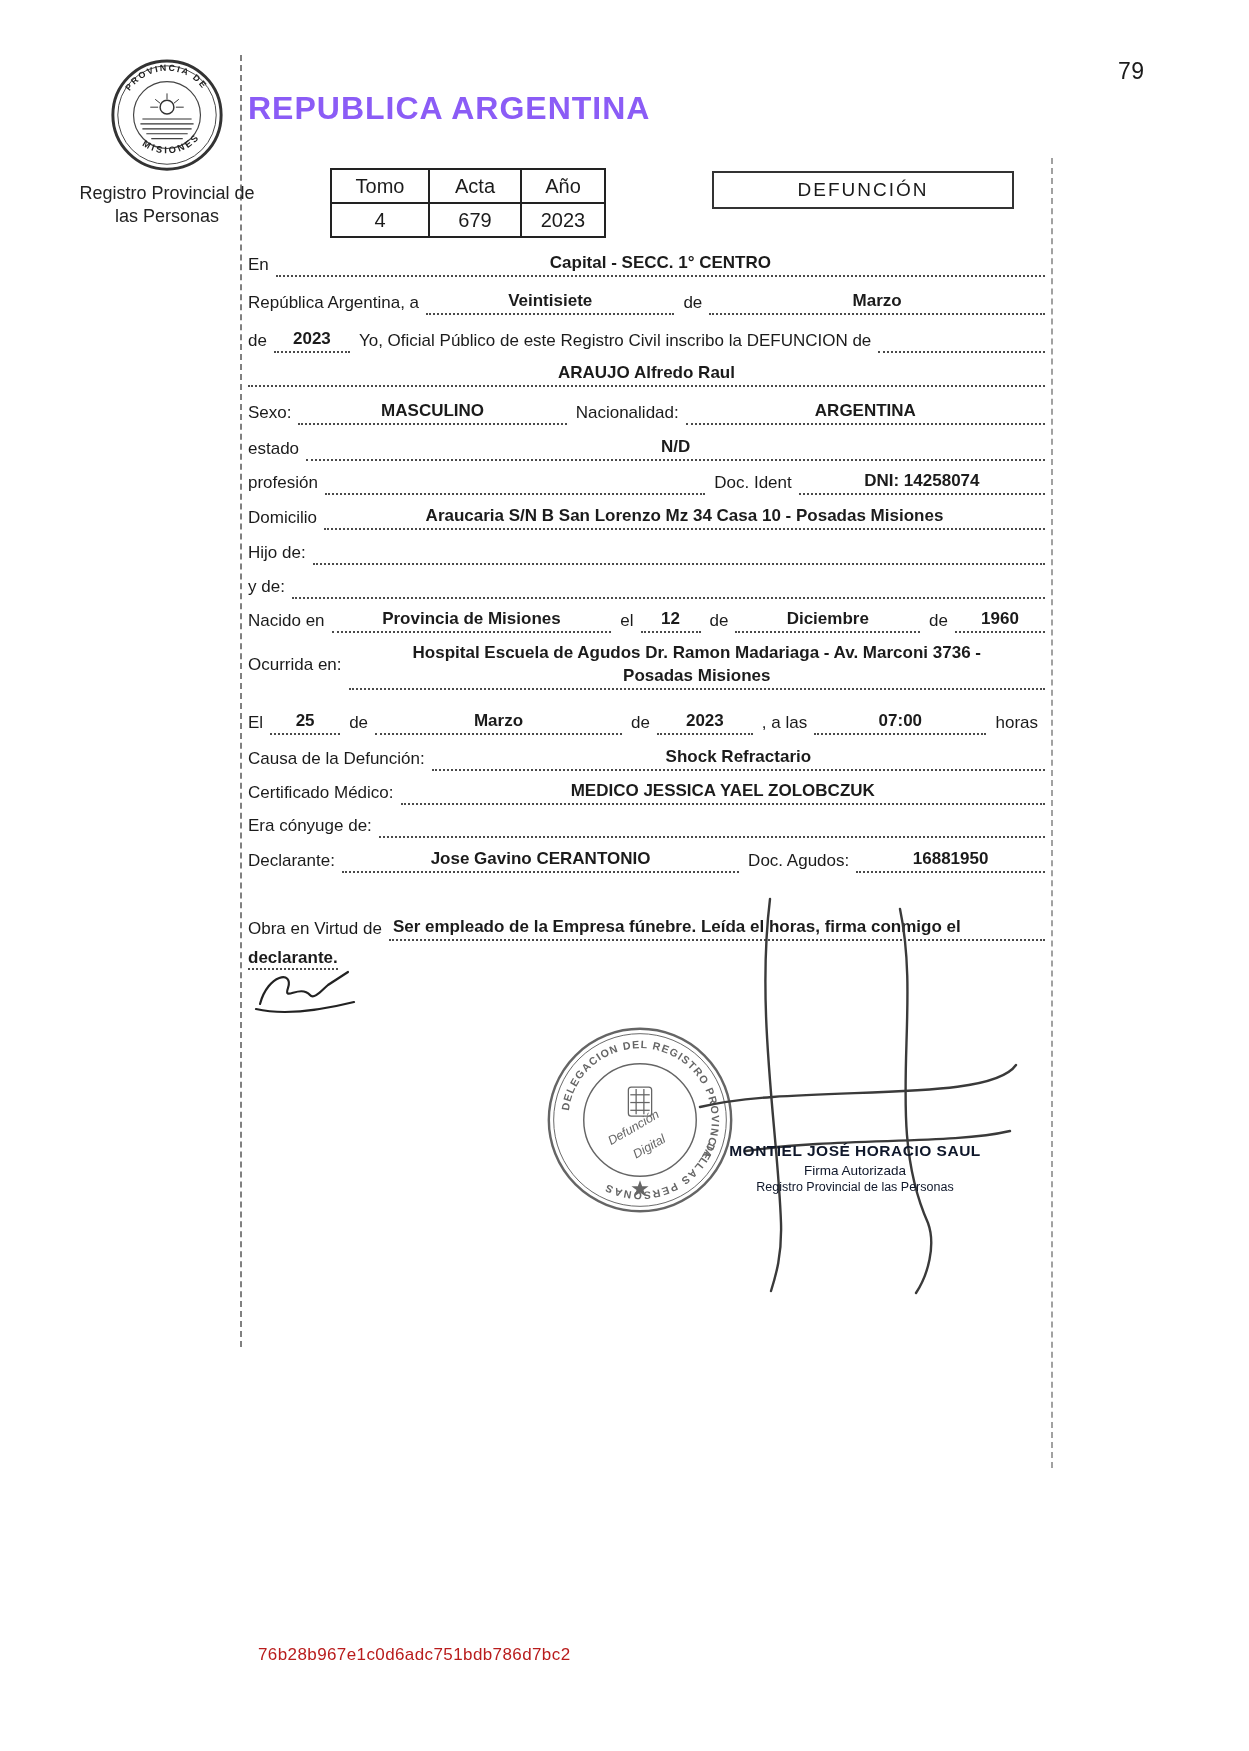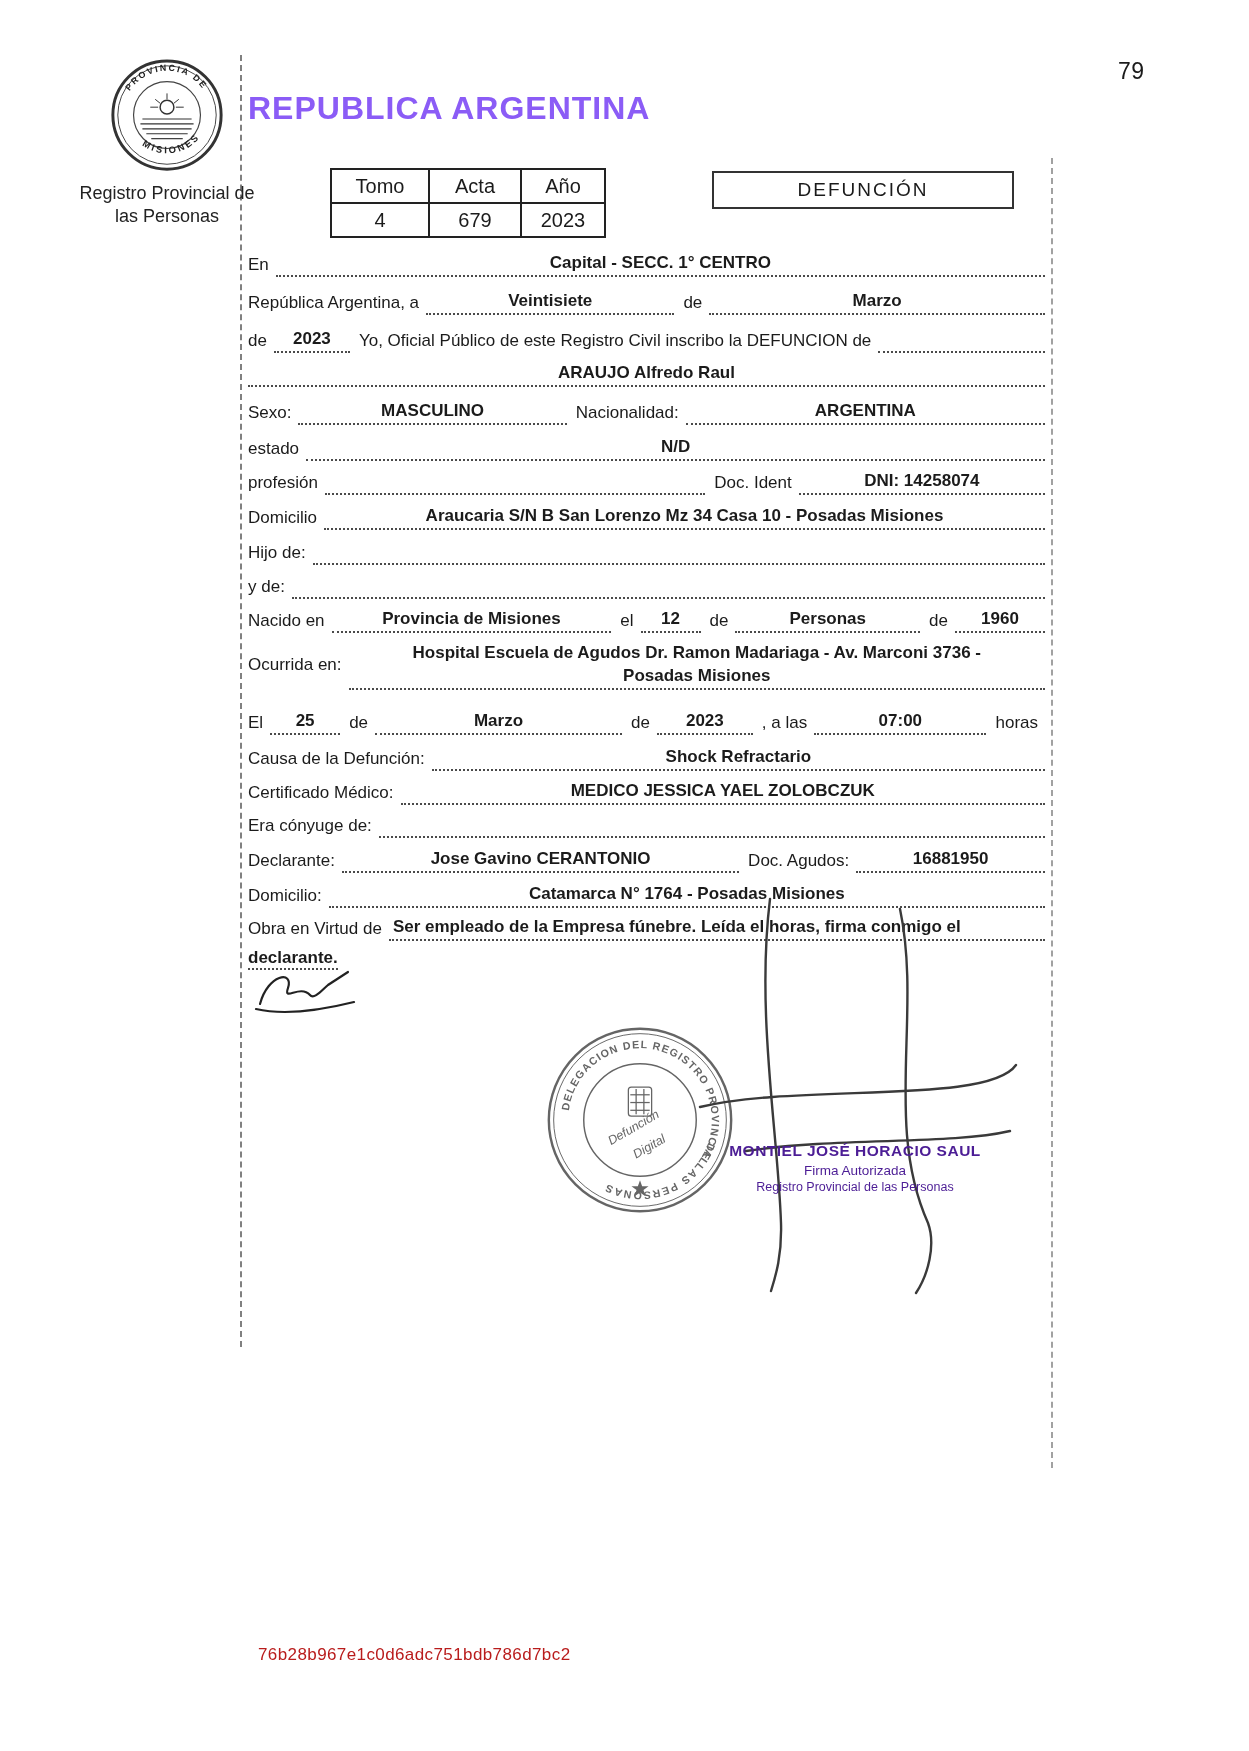--- a/index.html
+++ b/index.html
@@ -46,21 +46,21 @@
   .two-line-val .l2{text-align:center;font-weight:bold;border-bottom:2px dotted #4a4a4a;padding:0 4px;min-height:22px;}
 
   .obra-line2{position:absolute;left:248px;top:948px;font-size:17px;font-weight:bold;}
   .obra-line2 span{border-bottom:2px dotted #4a4a4a;padding-bottom:1px;}
 
   .sig-small{position:absolute;left:250px;top:962px;width:135px;height:62px;}
 
   .stamp{position:absolute;left:543px;top:1023px;width:194px;height:194px;opacity:.9;}
   .sig-big{position:absolute;left:688px;top:893px;width:335px;height:405px;}
 
-  .sig-block{position:absolute;left:698px;top:1142px;width:314px;text-align:center;color:#4c1d95;}
+  .sig-block{position:absolute;left:698px;top:1142px;width:314px;text-align:center;color:#0f172a;}
   .sig-block .nm{font-size:15.5px;font-weight:bold;letter-spacing:.5px;}
   .sig-block .l2{font-size:13.5px;margin-top:3px;}
   .sig-block .l3{font-size:12.5px;font-weight:normal;margin-top:2px;}
 
   .doc-hash{position:absolute;left:258px;top:1645px;font-size:17px;letter-spacing:.4px;color:#b91c1c;}
 </style>
 </head>
 <body>
 
 <div class="page">
@@ -174,21 +174,21 @@
     <span class="lbl">y de:</span>
     <span class="dot grow"></span>
   </div>
 
   <div class="row" style="top:608px">
     <span class="lbl">Nacido en</span>
     <span class="dot" style="flex:2">Provincia de Misiones</span>
     <span class="lbl pre">el</span>
     <span class="dot" style="width:52px">12</span>
     <span class="lbl pre">de</span>
-    <span class="dot" style="flex:1.3">Personas</span>
+    <span class="dot" style="flex:1.3">Diciembre</span>
     <span class="lbl pre">de</span>
     <span class="dot" style="width:82px">1960</span>
   </div>
 
   <div class="row" style="top:642px;align-items:center">
     <span class="lbl">Ocurrida en:</span>
     <span class="two-line-val">
       <span class="l1">Hospital Escuela de Agudos Dr. Ramon Madariaga - Av. Marconi 3736 -</span>
       <span class="l2">Posadas Misiones</span>
     </span>
@@ -221,24 +221,20 @@
     <span class="dot grow"></span>
   </div>
 
   <div class="row" style="top:848px">
     <span class="lbl">Declarante:</span>
     <span class="dot" style="flex:1.55">Jose Gavino CERANTONIO</span>
     <span class="lbl pre">Doc. Agudos:</span>
     <span class="dot" style="flex:0.72">16881950</span>
   </div>
 
-  <div class="row" style="top:883px">
-    <span class="lbl">Domicilio:</span>
-    <span class="dot grow">Catamarca N° 1764 - Posadas Misiones</span>
-  </div>
 
   <div class="row" style="top:916px">
     <span class="lbl">Obra en Virtud de</span>
     <span class="dot grow left-text">Ser empleado de la Empresa fúnebre. Leída el horas, firma conmigo el</span>
   </div>
   <div class="obra-line2">
     <span>declarante.</span>
   </div>
 
   <svg class="sig-small" viewBox="0 0 135 62">

